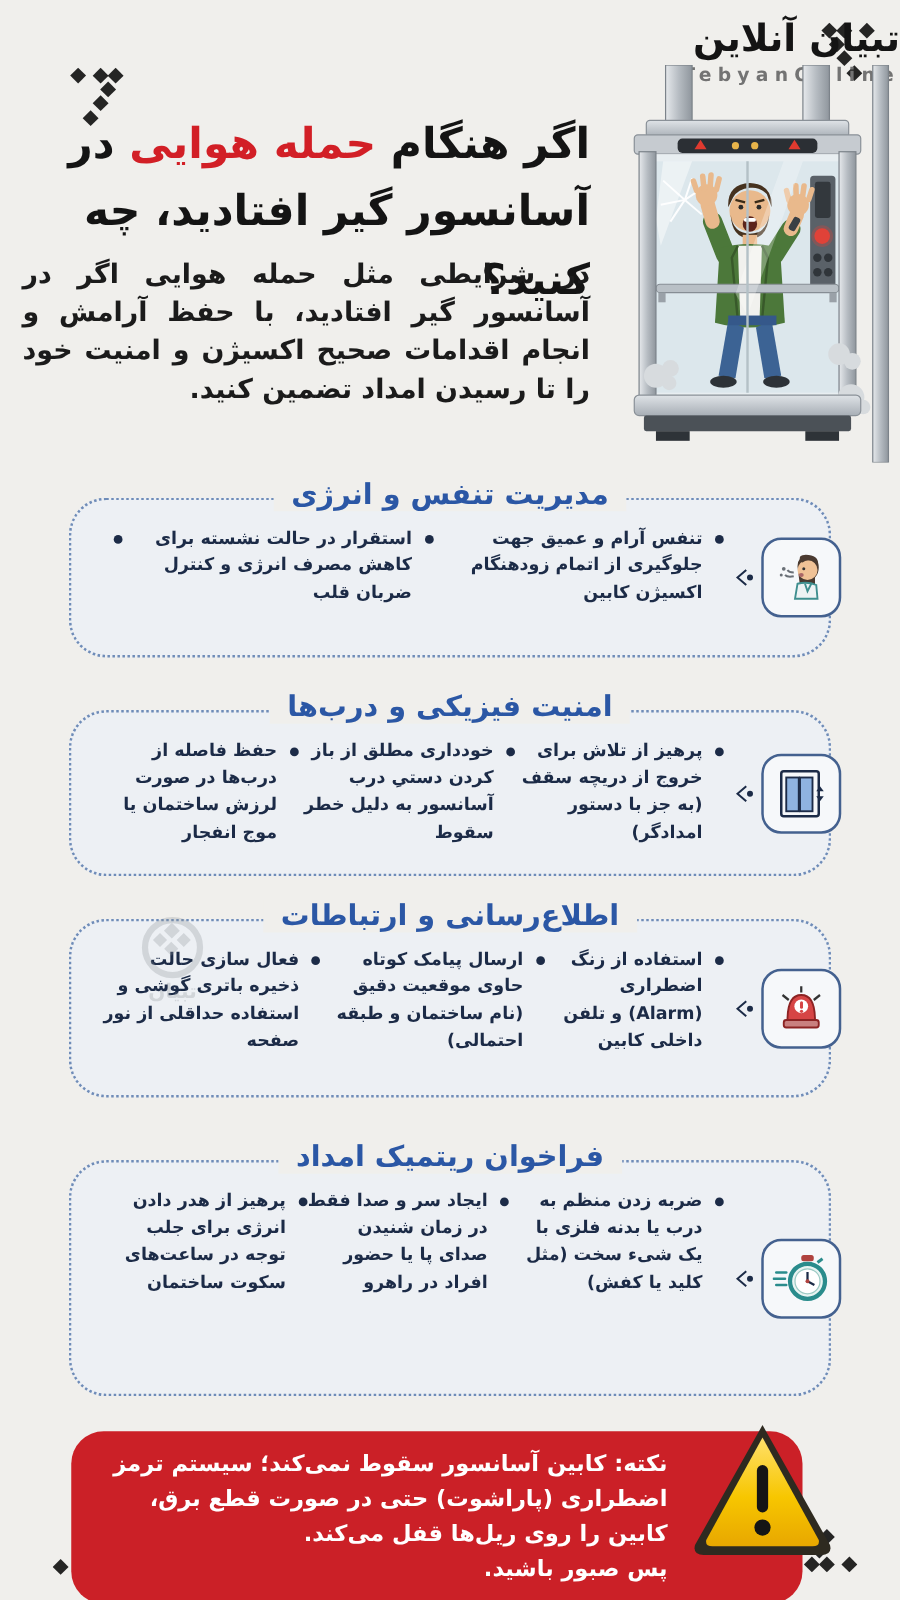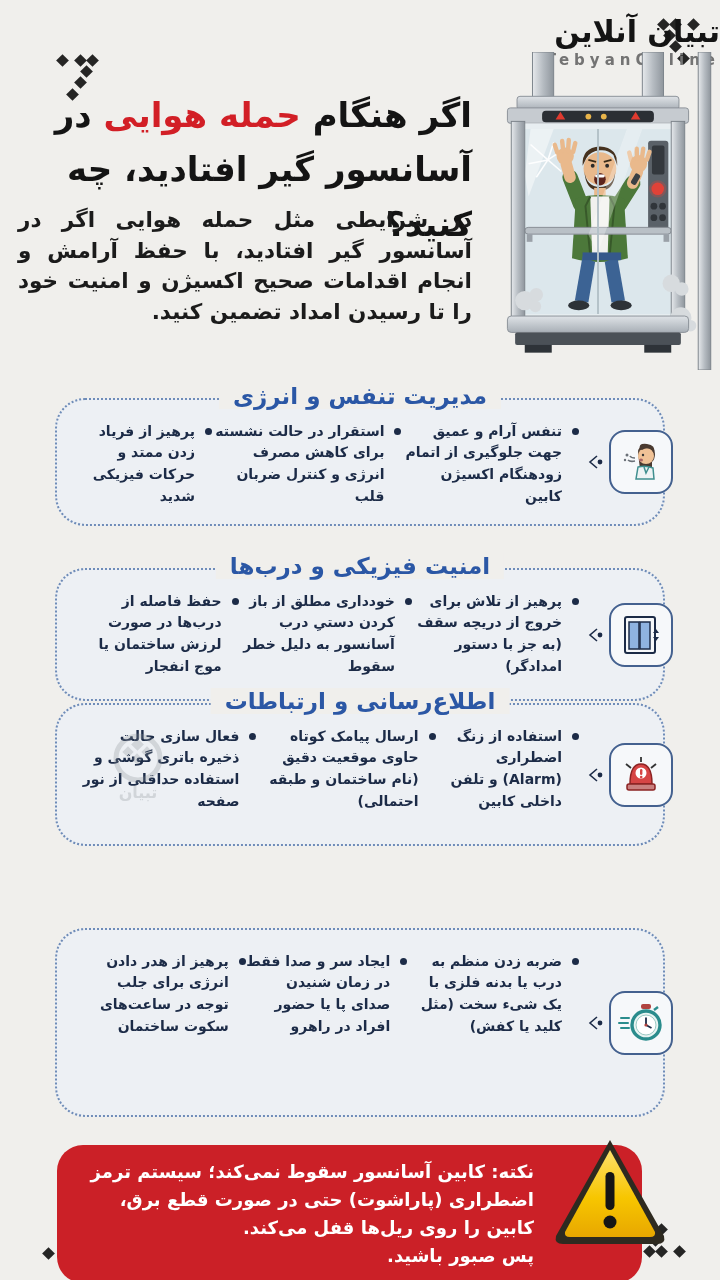--- a/index.html
+++ b/index.html
@@ -45,21 +45,21 @@
     background:var(--bg);padding:0 14px;font-size:23px;font-weight:bold;color:var(--blue);white-space:nowrap;}
   .bullet{position:relative;padding-right:17px;font-size:14px;font-weight:bold;color:var(--navy);
     line-height:1.55;margin:4.5px 0;text-align:right;}
   .bullet .dot{position:absolute;right:0;top:7px;width:7px;height:7px;border-radius:50%;background:var(--navy);}
   .icon-box{position:absolute;left:auto;right:-10px;top:50%;transform:translateY(-50%);
     width:64px;height:64px;background:#f6f8fa;border:2.5px solid #44618f;border-radius:16px;
     display:flex;align-items:center;justify-content:center;}
   .icon-pointer{position:absolute;right:60px;top:50%;transform:translateY(-50%);width:18px;height:16px;}
   #s1{top:398px;height:128px;}
   #s2{top:568px;height:133px;}
-  #s3{top:703px;height:143px;}
+  #s3{top:735px;height:143px;}
   #s4{top:928px;height:189px;}
 
   
   .watermark{position:absolute;top:728px;left:100px;width:76px;height:78px;opacity:.28;}
 
   
   .note{position:absolute;top:1145px;left:57px;width:585px;min-height:90px;background:var(--red);
     border-radius:26px;padding:13px 108px 13px 22px;color:#fff;font-weight:bold;font-size:18px;
     line-height:1.55;text-align:right;}
   .note-line2{display:block;}
@@ -240,21 +240,21 @@
     <rect x="26" y="274" width="188" height="17" rx="4" fill="url(#metalV)" stroke="#8a9198"></rect>
     <rect x="34" y="291" width="172" height="13" rx="2" fill="#4b5157"></rect>
     <rect x="44" y="304" width="28" height="8" fill="#2e3338"></rect>
     <rect x="168" y="304" width="28" height="8" fill="#2e3338"></rect>
   </svg>
 
   <section class="section" id="s1">
     <h2 class="section-title">مدیریت تنفس و انرژی</h2>
     <div class="bullet"><span class="dot"></span><span>تنفس آرام و عمیق جهت جلوگیری از اتمام زودهنگام اکسیژن کابین</span></div>
     <div class="bullet"><span class="dot"></span><span>استقرار در حالت نشسته برای کاهش مصرف انرژی و کنترل ضربان قلب</span></div>
-    <div class="bullet"><span class="dot"></span><span>پرهیز از فریاد زدن ممتد و حرکات فیزیکی شدید</span></div>
+    <div class="bullet"><span class="dot"></span></div>
     <svg class="icon-pointer" viewBox="0 0 18 16">
       <polyline points="12,2 5,8 12,14" fill="none" stroke="#1c2b47" stroke-width="1.6"></polyline>
         <circle cx="15" cy="8" r="2.4" fill="#1c2b47"></circle>
     </svg>
     <span class="icon-box">
       <svg width="46" height="46" viewBox="0 0 46 46">
         <path d="M20 14 Q20 6 28 6 Q37 6 37 15 Q37 20 34 23 L34 30 L22 30 Z" fill="#4a3a30"></path>
         <circle cx="28" cy="17" r="8" fill="#f0c296"></circle>
         <path d="M22 10 Q20 4 29 5 Q38 6 36 14 L33 10 Q28 8 24 11 Z" fill="#4a3a30"></path>
         <circle cx="25" cy="16" r="1.2" fill="#333"></circle>
@@ -310,20 +310,21 @@
         <path d="M12 32 Q12 12 23 12 Q34 12 34 32 Z" fill="#d64545" stroke="#8c2323" stroke-width="1.5"></path>
         <rect x="9" y="32" width="28" height="6" rx="2" fill="#c9807f" stroke="#8c2323" stroke-width="1.5"></rect>
         <circle cx="23" cy="21" r="5.5" fill="#fff"></circle>
         <rect x="22" y="17" width="2.4" height="6" rx="1.2" fill="#d64545"></rect>
         <circle cx="23.2" cy="25" r="1.3" fill="#d64545"></circle>
       </svg>
     </span>
   </section>
 
   <section class="section" id="s4">
+    <h2 class="section-title">فراخوان ریتمیک امداد</h2>
     <div class="bullet"><span class="dot"></span><span>ضربه زدن منظم به درب یا بدنه فلزی با یک شیء سخت (مثل کلید یا کفش)</span></div>
     <div class="bullet"><span class="dot"></span><span>ایجاد سر و صدا فقط در زمان شنیدن صدای پا یا حضور افراد در راهرو</span></div>
     <div class="bullet"><span class="dot"></span><span>پرهیز از هدر دادن انرژی برای جلب توجه در ساعت‌های سکوت ساختمان</span></div>
     <svg class="icon-pointer" viewBox="0 0 18 16">
       <polyline points="12,2 5,8 12,14" fill="none" stroke="#1c2b47" stroke-width="1.6"></polyline>
         <circle cx="15" cy="8" r="2.4" fill="#1c2b47"></circle>
     </svg>
     <span class="icon-box">
       <svg width="46" height="46" viewBox="0 0 46 46">
         <g stroke="#2a8c8c" stroke-width="2" stroke-linecap="round">

